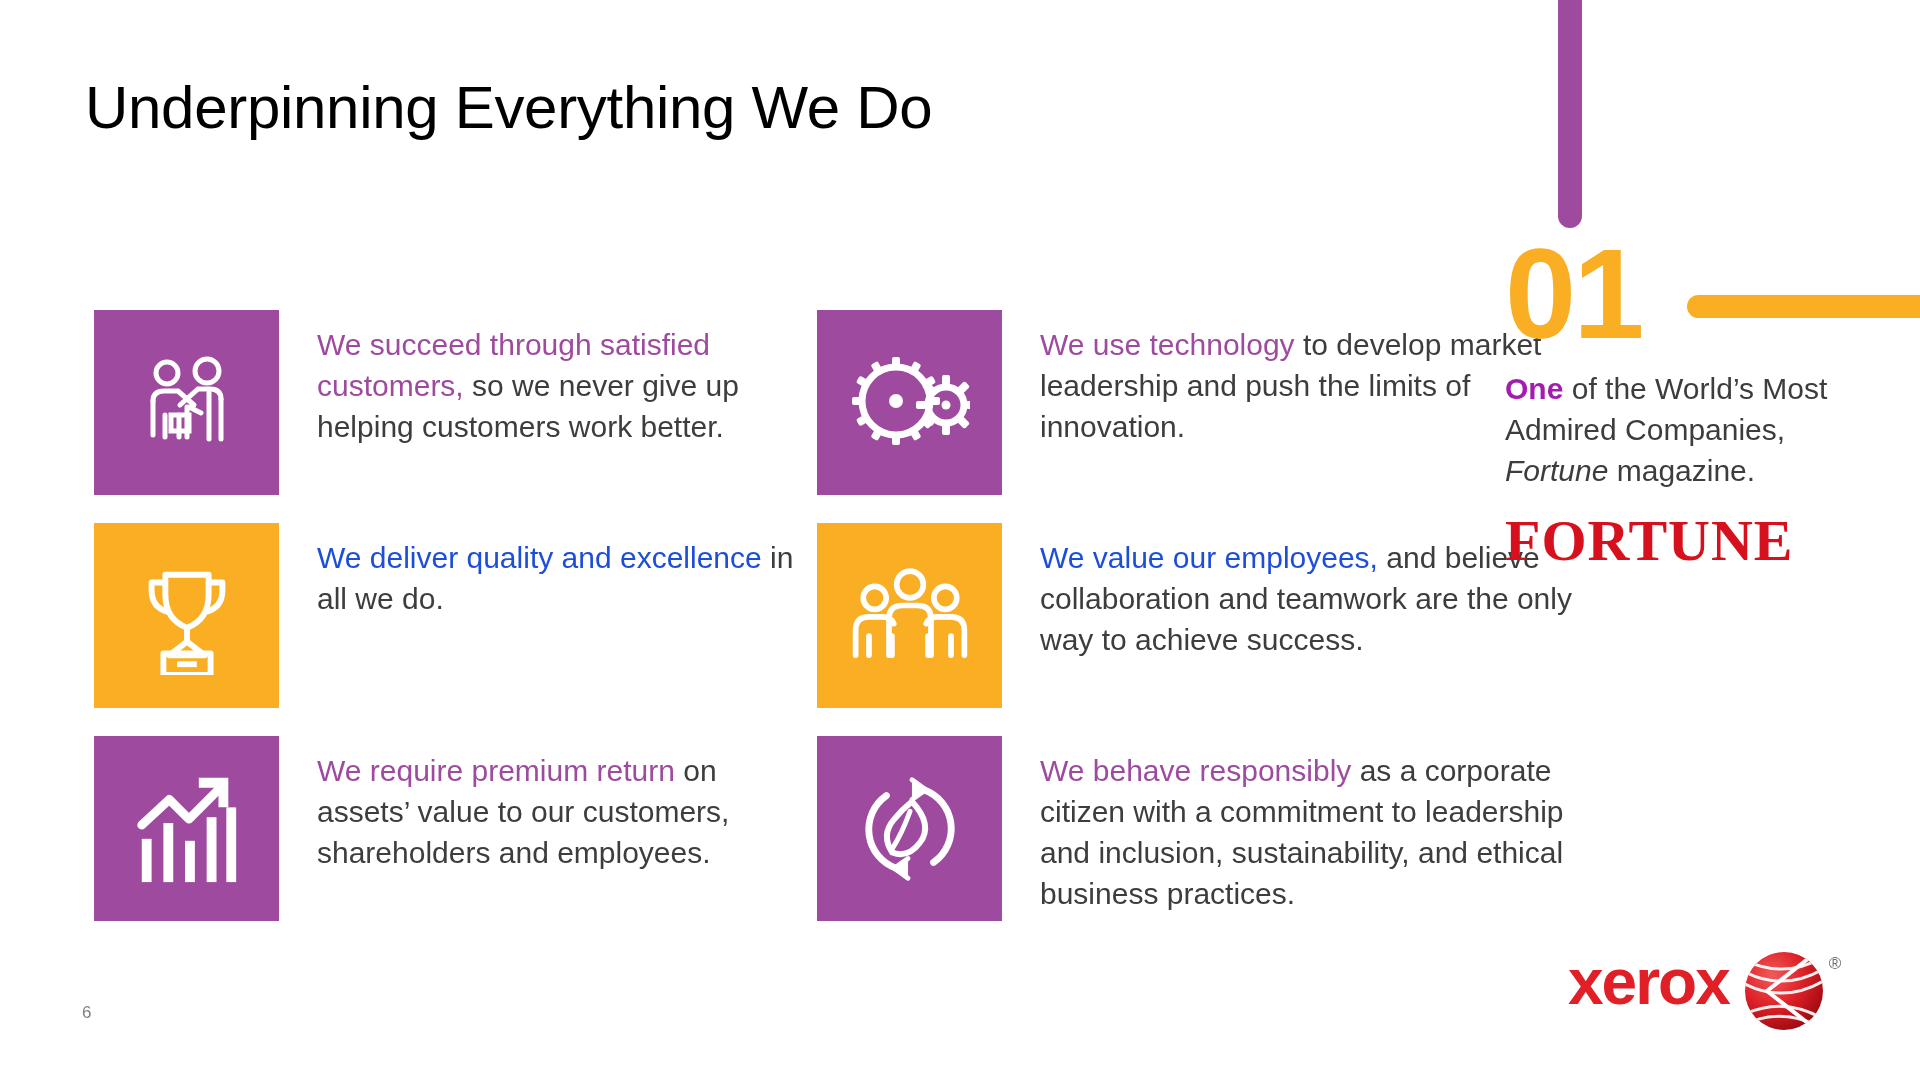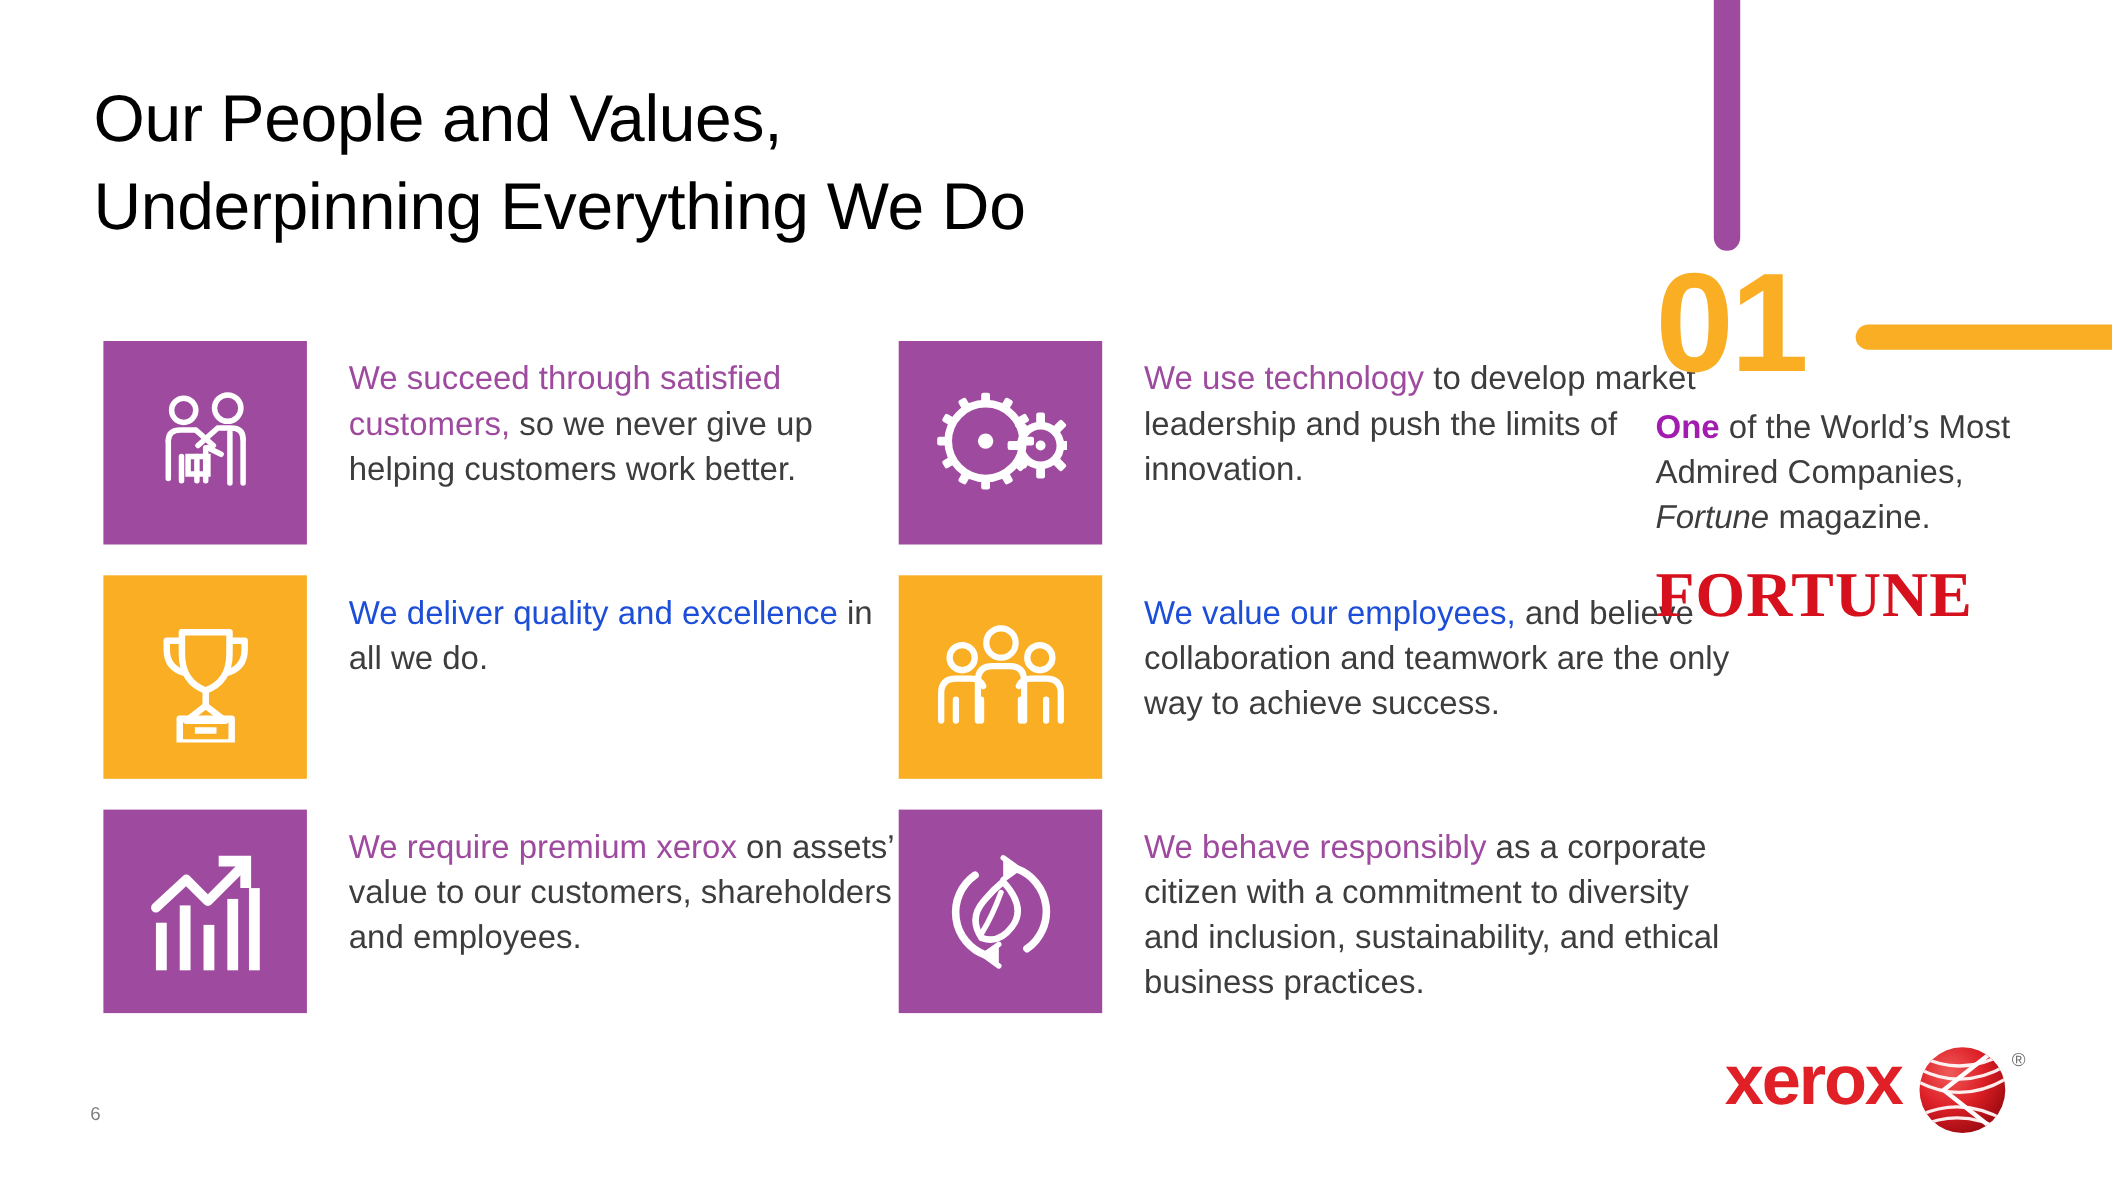--- a/index.html
+++ b/index.html
@@ -169,21 +169,20 @@
     font-size: 17px;
     color: #808080;
   }
 </style>
 </head>
 <body>
 
 <div class="slide">
 
   <div class="title-block">
-    <div class="title-line">Our People and Values,</div>
     <div class="title-line">Underpinning Everything We Do</div>
   </div>
 
   <div class="grid">
 
     <div class="row">
       <div class="col left">
         <div class="tile purple">
           <span>
             <svg width="120" height="120" viewBox="0 0 120 120" fill="none" stroke="#ffffff" stroke-width="5">
@@ -296,39 +295,39 @@
               <rect x="36" y="54" width="10" height="60"></rect>
               <rect x="58" y="72" width="10" height="42"></rect>
               <rect x="80" y="48" width="10" height="66"></rect>
               <rect x="100" y="38" width="10" height="76"></rect>
               <path d="M14 56 L42 30 L62 50 L96 16" fill="none" stroke="#ffffff" stroke-width="9" stroke-linecap="round" stroke-linejoin="round"></path>
               <path d="M72 8 h30 v30 h-10 v-20 h-20 z"></path>
             </svg>
           </span>
         </div>
         <div class="copy">
-          <span class="lead-purple">We require premium xerox</span><span> on assets’ value to our customers, shareholders and employees.</span>
+          <span class="lead-purple">We require premium return</span><span> on assets’ value to our customers, shareholders and employees.</span>
         </div>
       </div>
 
       <div class="col right">
         <div class="tile purple">
           <span>
             <svg width="118" height="118" viewBox="0 0 120 120" fill="none" stroke="#ffffff" stroke-width="7" stroke-linecap="round">
               <path d="M74 20 a42 42 0 0 1 10 74"></path>
               <path d="M46 100 a42 42 0 0 1 -10 -74"></path>
               <path d="M62 10 l14 10 l-14 10" fill="#ffffff" stroke-width="5" stroke-linejoin="round"></path>
               <path d="M58 110 l-14 -10 l14 -10" fill="#ffffff" stroke-width="5" stroke-linejoin="round"></path>
               <path d="M62 32 q22 24 8 42 q-12 16 -28 10 q-12 -18 2 -34 q8 -10 18 -18 z" stroke-width="6"></path>
               <path d="M60 42 q-8 22 -18 38" stroke-width="5"></path>
             </svg>
           </span>
         </div>
         <div class="copy">
-          <span class="lead-purple">We behave responsibly</span><span> as a corporate citizen with a commitment to diversity and inclusion, sustainability, and ethical business practices.</span>
+          <span class="lead-purple">We behave responsibly</span><span> as a corporate citizen with a commitment to leadership and inclusion, sustainability, and ethical business practices.</span>
         </div>
       </div>
     </div>
 
   </div>
 
   <div class="rail-bar"></div>
 
   <div class="rail">
     <div class="rail-num-wrap">

